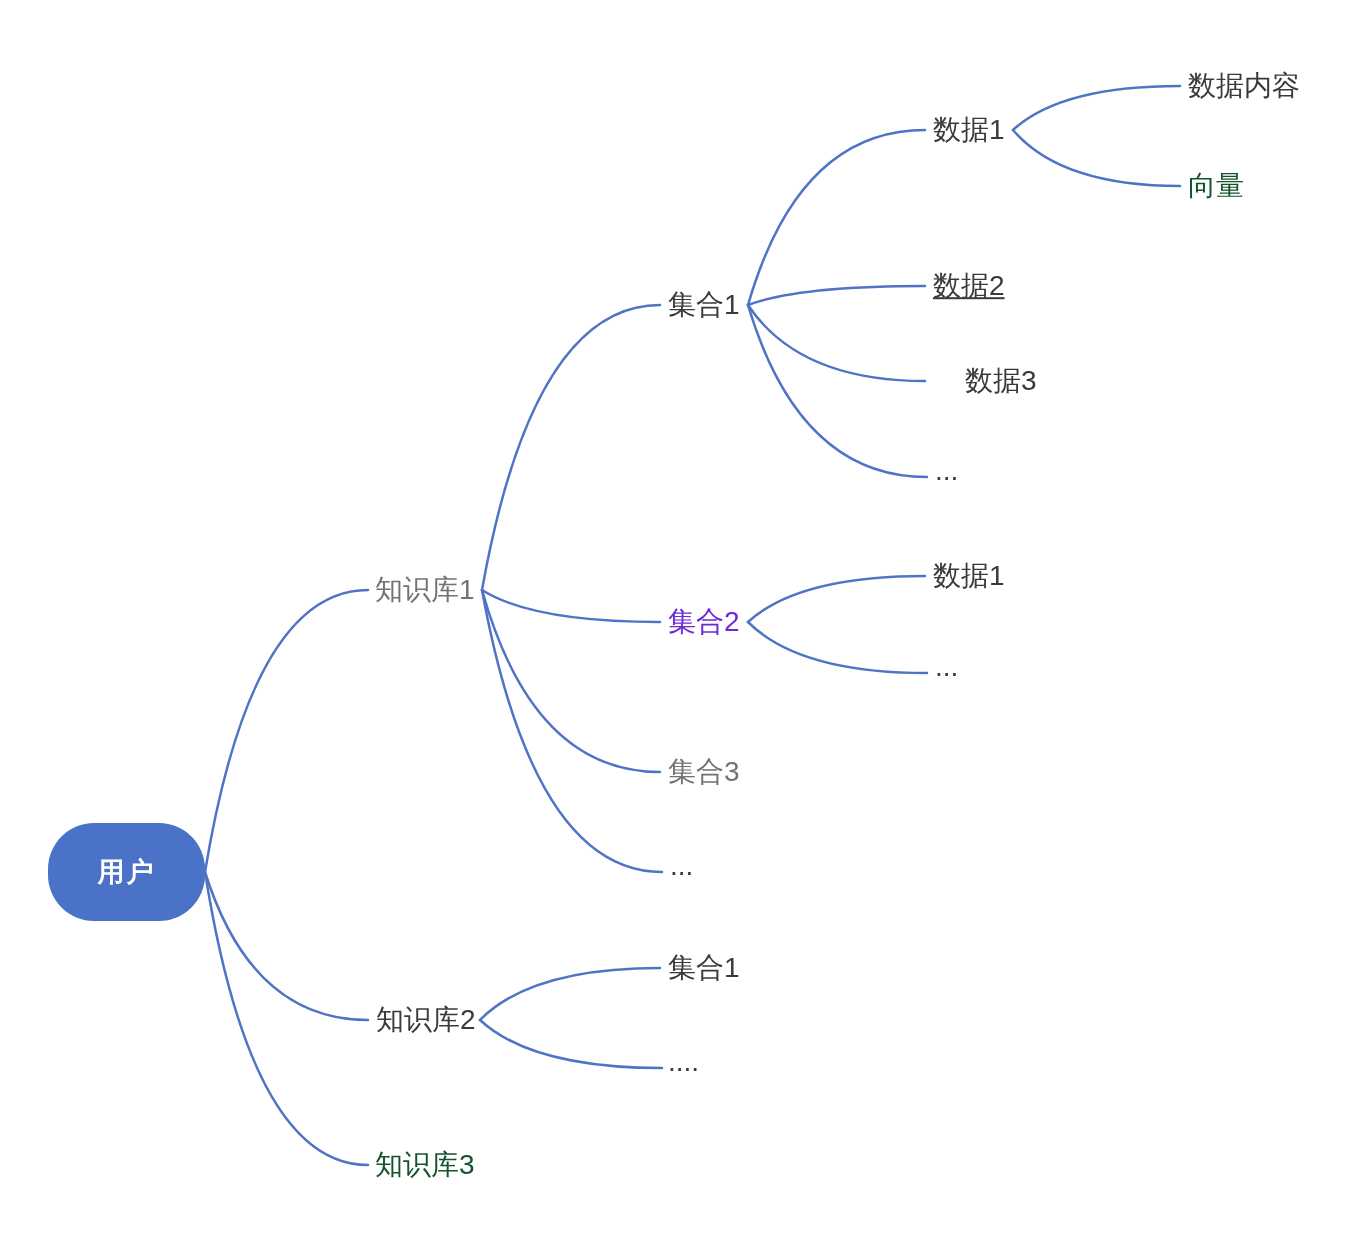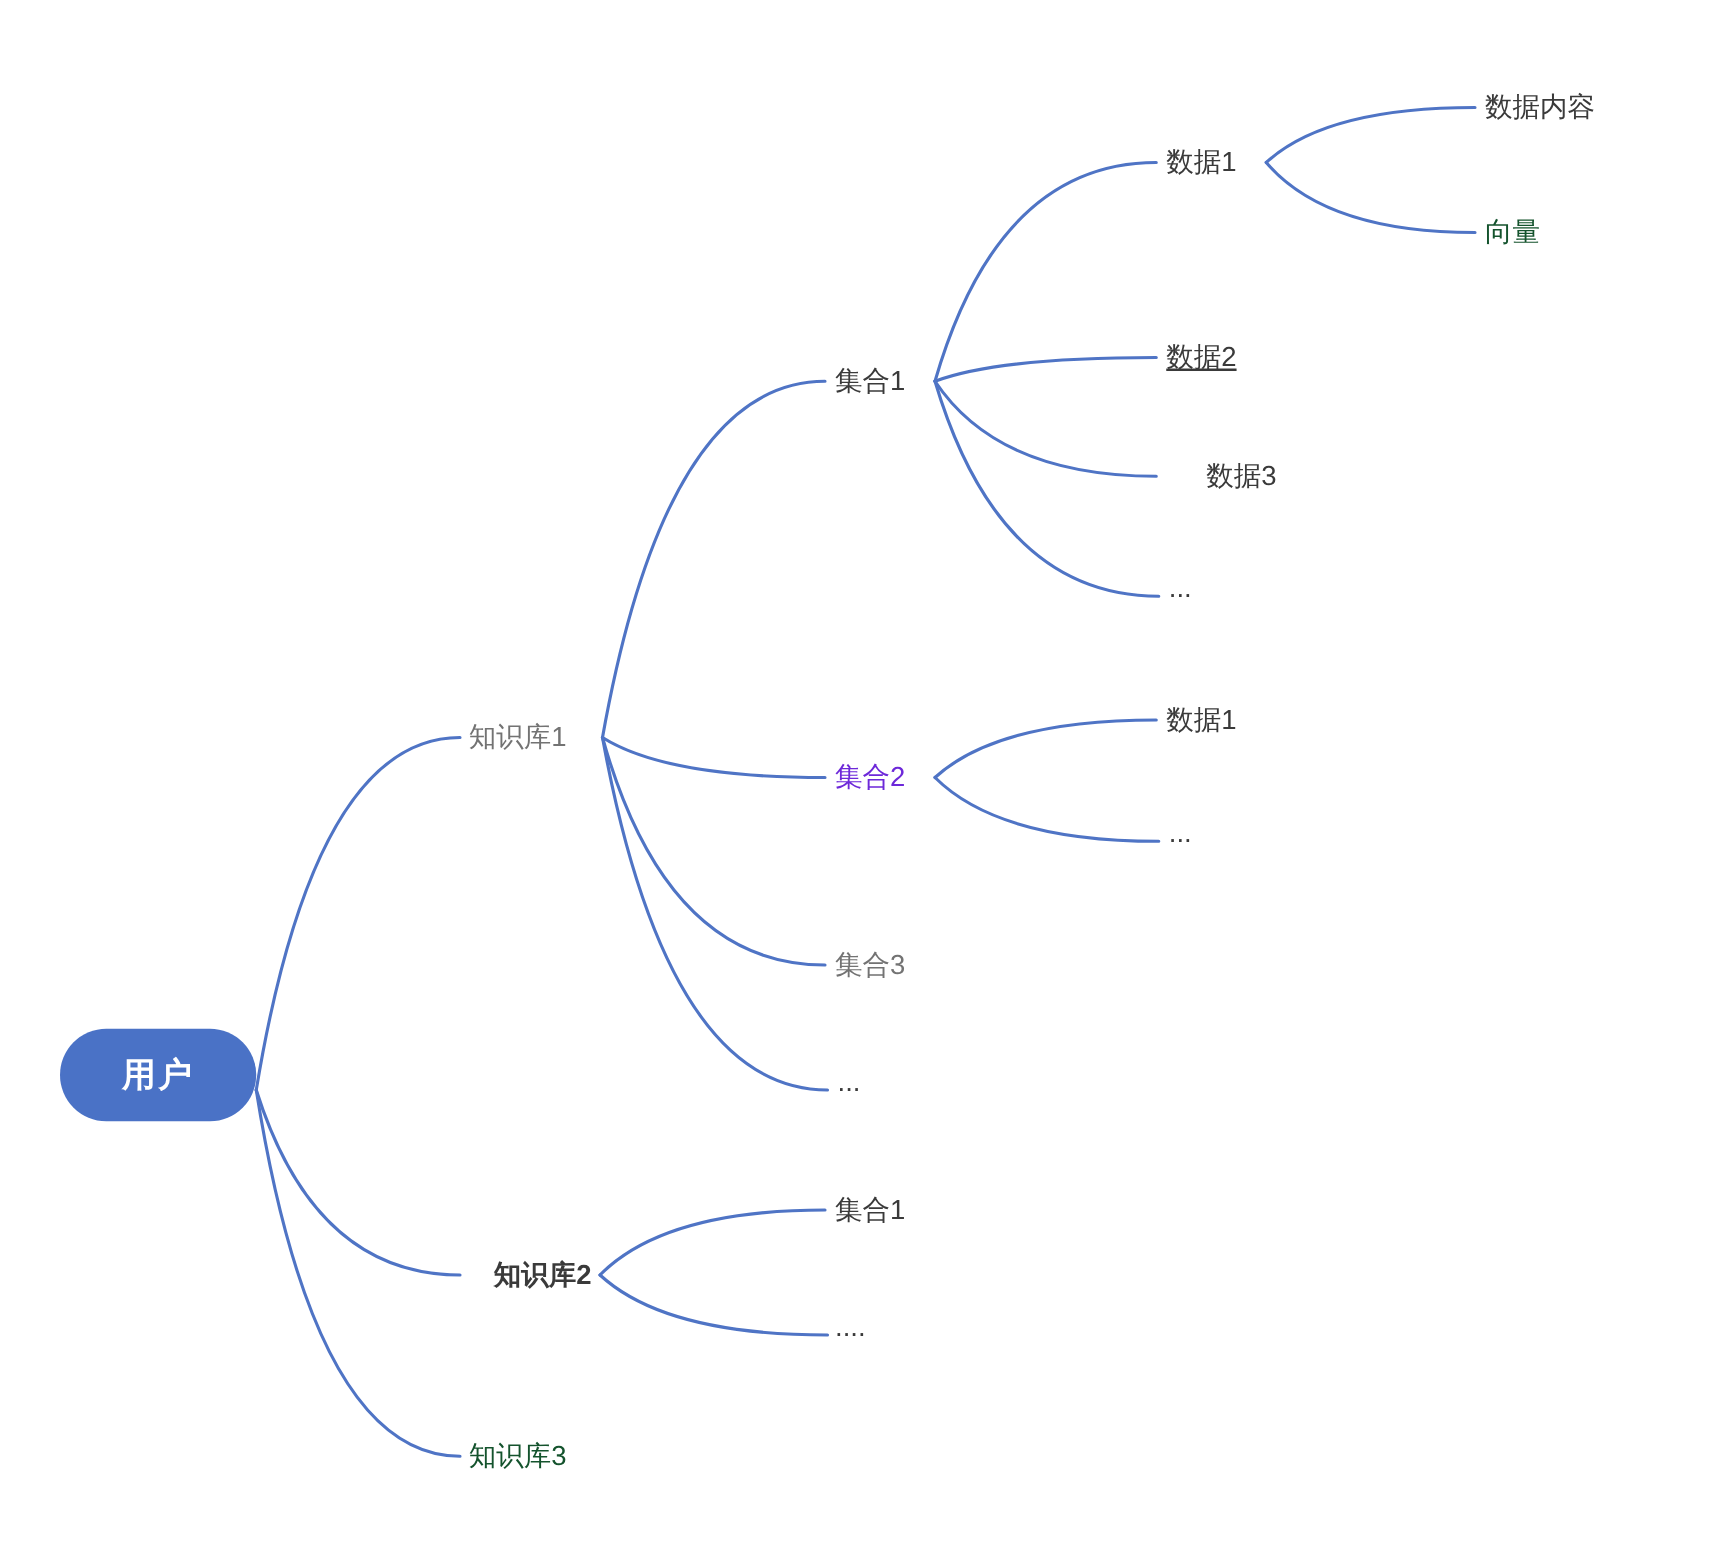--- a/index.html
+++ b/index.html
@@ -8,28 +8,28 @@
     width:1372px;height:1248px;
     background:#ffffff;
     font-family:"Liberation Sans","DejaVu Sans",sans-serif;
     overflow:hidden;
   }
   .edges{position:absolute;left:0;top:0;}
   .edge{fill:none;stroke:#4f74c5;stroke-width:2.5;stroke-linecap:round;}
   .node-label{
     position:absolute;
     transform:translateY(-50%);
-    font-size:22px;
+    font-size:28px;
     line-height:1.2;
     color:#3a3a3a;
     white-space:nowrap;
   }
   .root-node{
     position:absolute;
-    left:48px;top:823px;width:157px;height:74px;
+    left:48px;top:823px;width:157px;height:98px;
     background:#4a72c6;
     color:#ffffff;
     border-radius:46px;
     display:flex;align-items:center;justify-content:center;
     font-size:27px;font-weight:bold;letter-spacing:2px;
   }
 </style>
 </head>
 <body>
 
@@ -53,21 +53,21 @@
     <path class="edge" d="M748,622 C783.8,657.7 846.5,673 927,673" stroke="#4f74c5"></path>
     <path class="edge" d="M480,1020 C516,983.6 579,968 660,968" stroke="#4f74c5"></path>
     <path class="edge" d="M480,1020 C516.4,1053.6 580.1,1068 662,1068" stroke="#4f74c5"></path>
   </svg>
 
   <div class="root-node" style="background: rgb(74, 114, 198); color: rgb(255, 255, 255);">
     <span>用户</span>
   </div>
 
   <div class="node-label" style="left: 375px; top: 590px; color: #737373;">知识库1</div>
-  <div class="node-label" style="left: 395px; top: 1020px; color: rgb(58, 58, 58); font-weight: bold;">知识库2</div>
+  <div class="node-label" style="left: 376px; top: 1020px; color: rgb(58, 58, 58);">知识库2</div>
   <div class="node-label" style="left: 375px; top: 1165px; color: #14532d;">知识库3</div>
 
   <div class="node-label" style="left: 668px; top: 305px; color: rgb(58, 58, 58);">集合1</div>
   <div class="node-label" style="left: 668px; top: 622px; color: #6d28d9;">集合2</div>
   <div class="node-label" style="left: 668px; top: 772px; color: #737373;">集合3</div>
   <div class="node-label" style="left: 670px; top: 866px; color: rgb(58, 58, 58);">...</div>
 
   <div class="node-label" style="left: 933px; top: 130px; color: rgb(58, 58, 58);">数据1</div>
   <div class="node-label" style="left: 933px; top: 286px; color: rgb(58, 58, 58); text-decoration: underline;">数据2</div>
   <div class="node-label" style="left: 933px; top: 381px; color: rgb(58, 58, 58); margin-left: 32px;">数据3</div>

